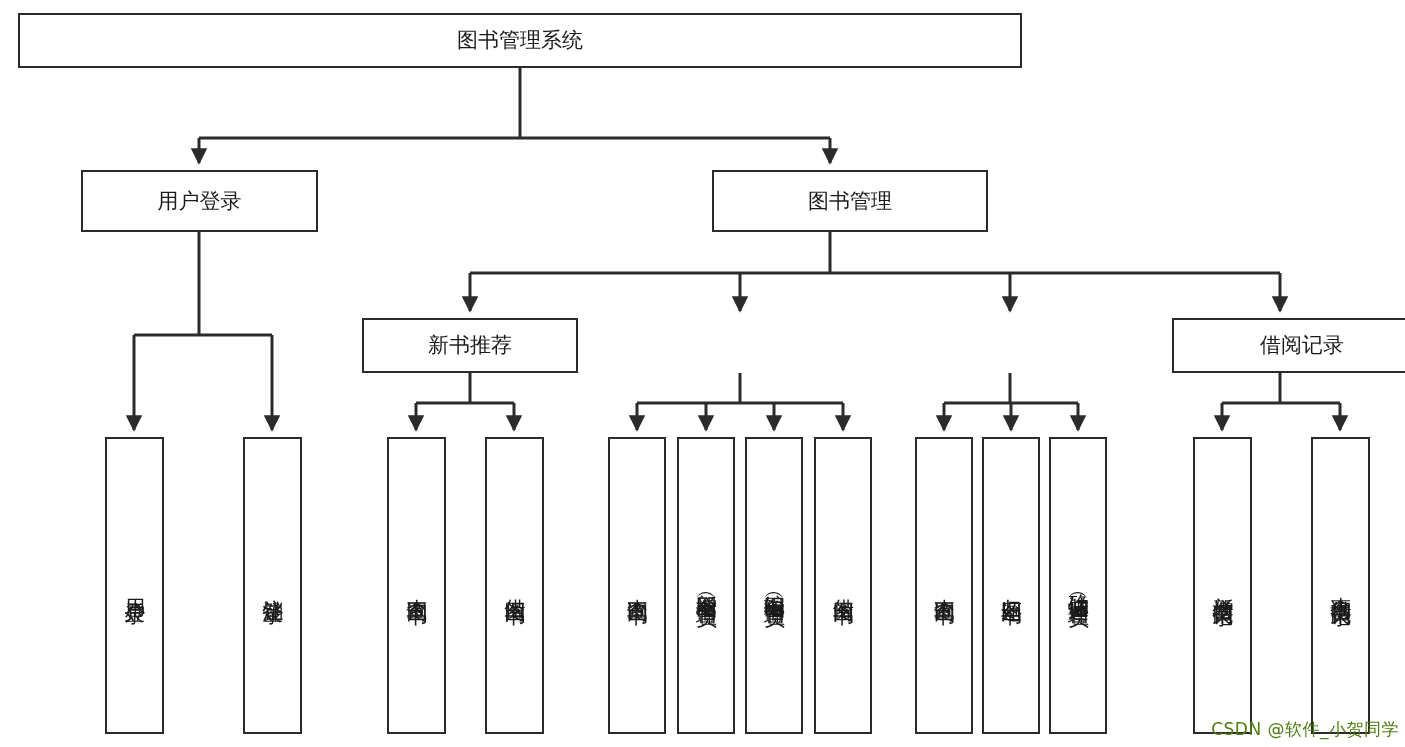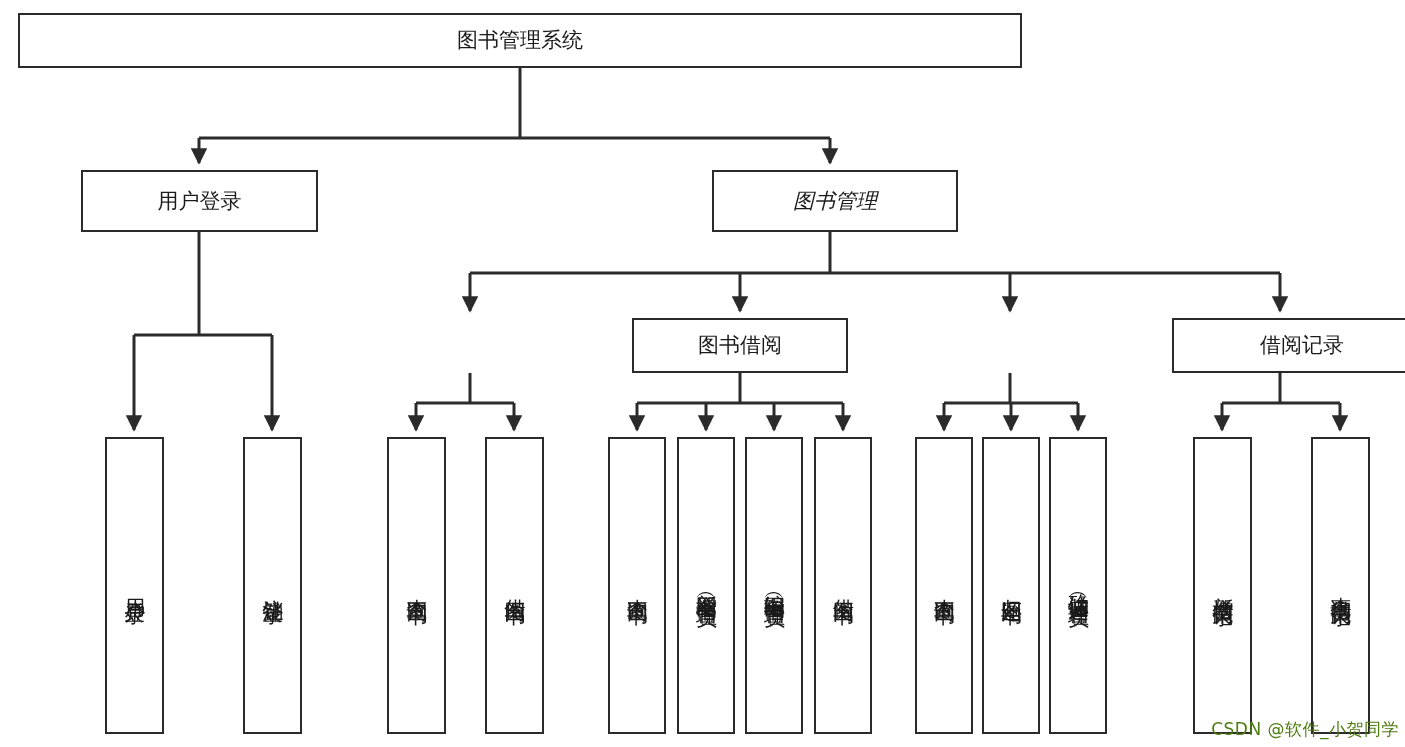--- a/index.html
+++ b/index.html
@@ -124,26 +124,26 @@
     </g>
   </svg>
 
   <div class="node horizontal" style="left:18px; top:13px; width:1004px; height:55px;">
     <span class="node-label">图书管理系统</span>
   </div>
 
   <div class="node horizontal" style="left:81px; top:170px; width:237px; height:62px;">
     <span class="node-label">用户登录</span>
   </div>
-  <div class="node horizontal" style="left:712px; top:170px; width:246px; height:62px;font-style:italic;">
+  <div class="node horizontal" style="left:712px; top:170px; width:276px; height:62px;">
     <span class="node-label">图书管理</span>
   </div>
 
-  <div class="node horizontal" style="left:632px; top:318px; width:216px; height:55px;">
-    <span class="node-label">图书借阅</span>
+  <div class="node horizontal" style="left:362px; top:318px; width:216px; height:55px;">
+    <span class="node-label">新书推荐</span>
   </div>
   <div class="node horizontal" style="left:1172px; top:318px; width:260px; height:55px;">
     <span class="node-label">借阅记录</span>
   </div>
 
   <div class="node vertical" style="left:105px; top:437px; width:59px; height:297px;">
     <span class="node-label">用户登录</span>
   </div>
   <div class="node vertical" style="left:243px; top:437px; width:59px; height:297px;">
     <span class="node-label">注销登录</span>

